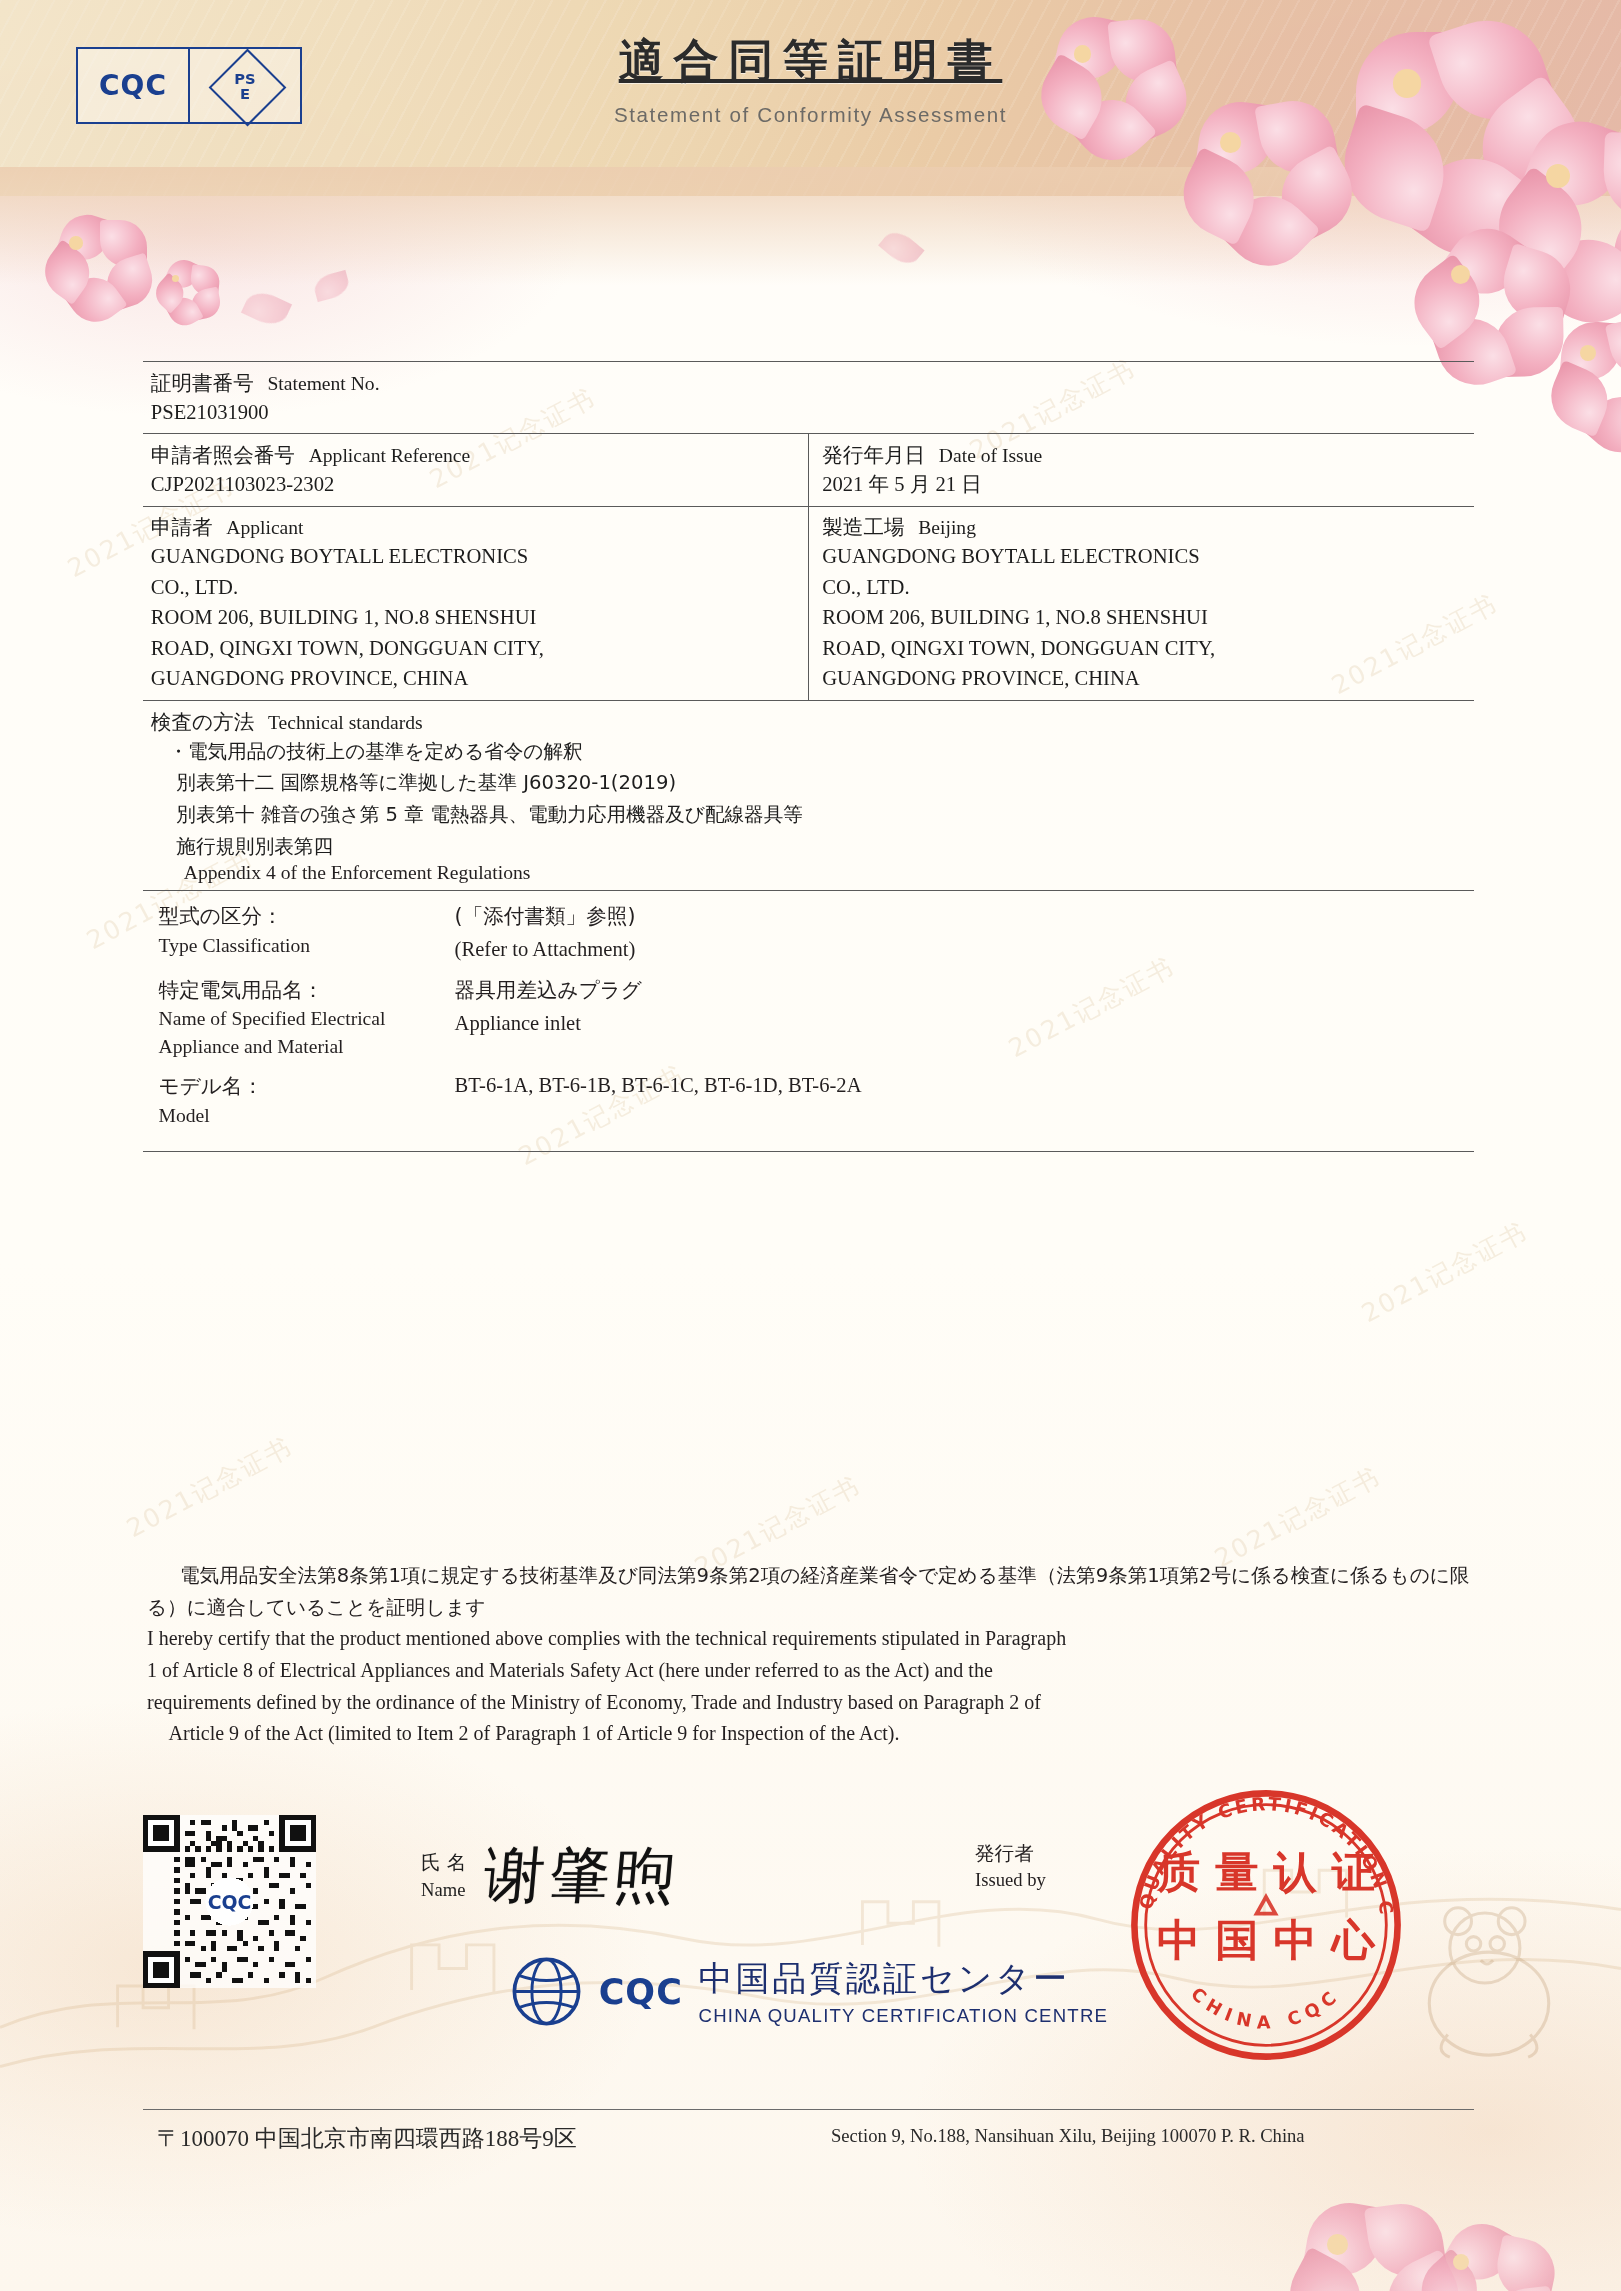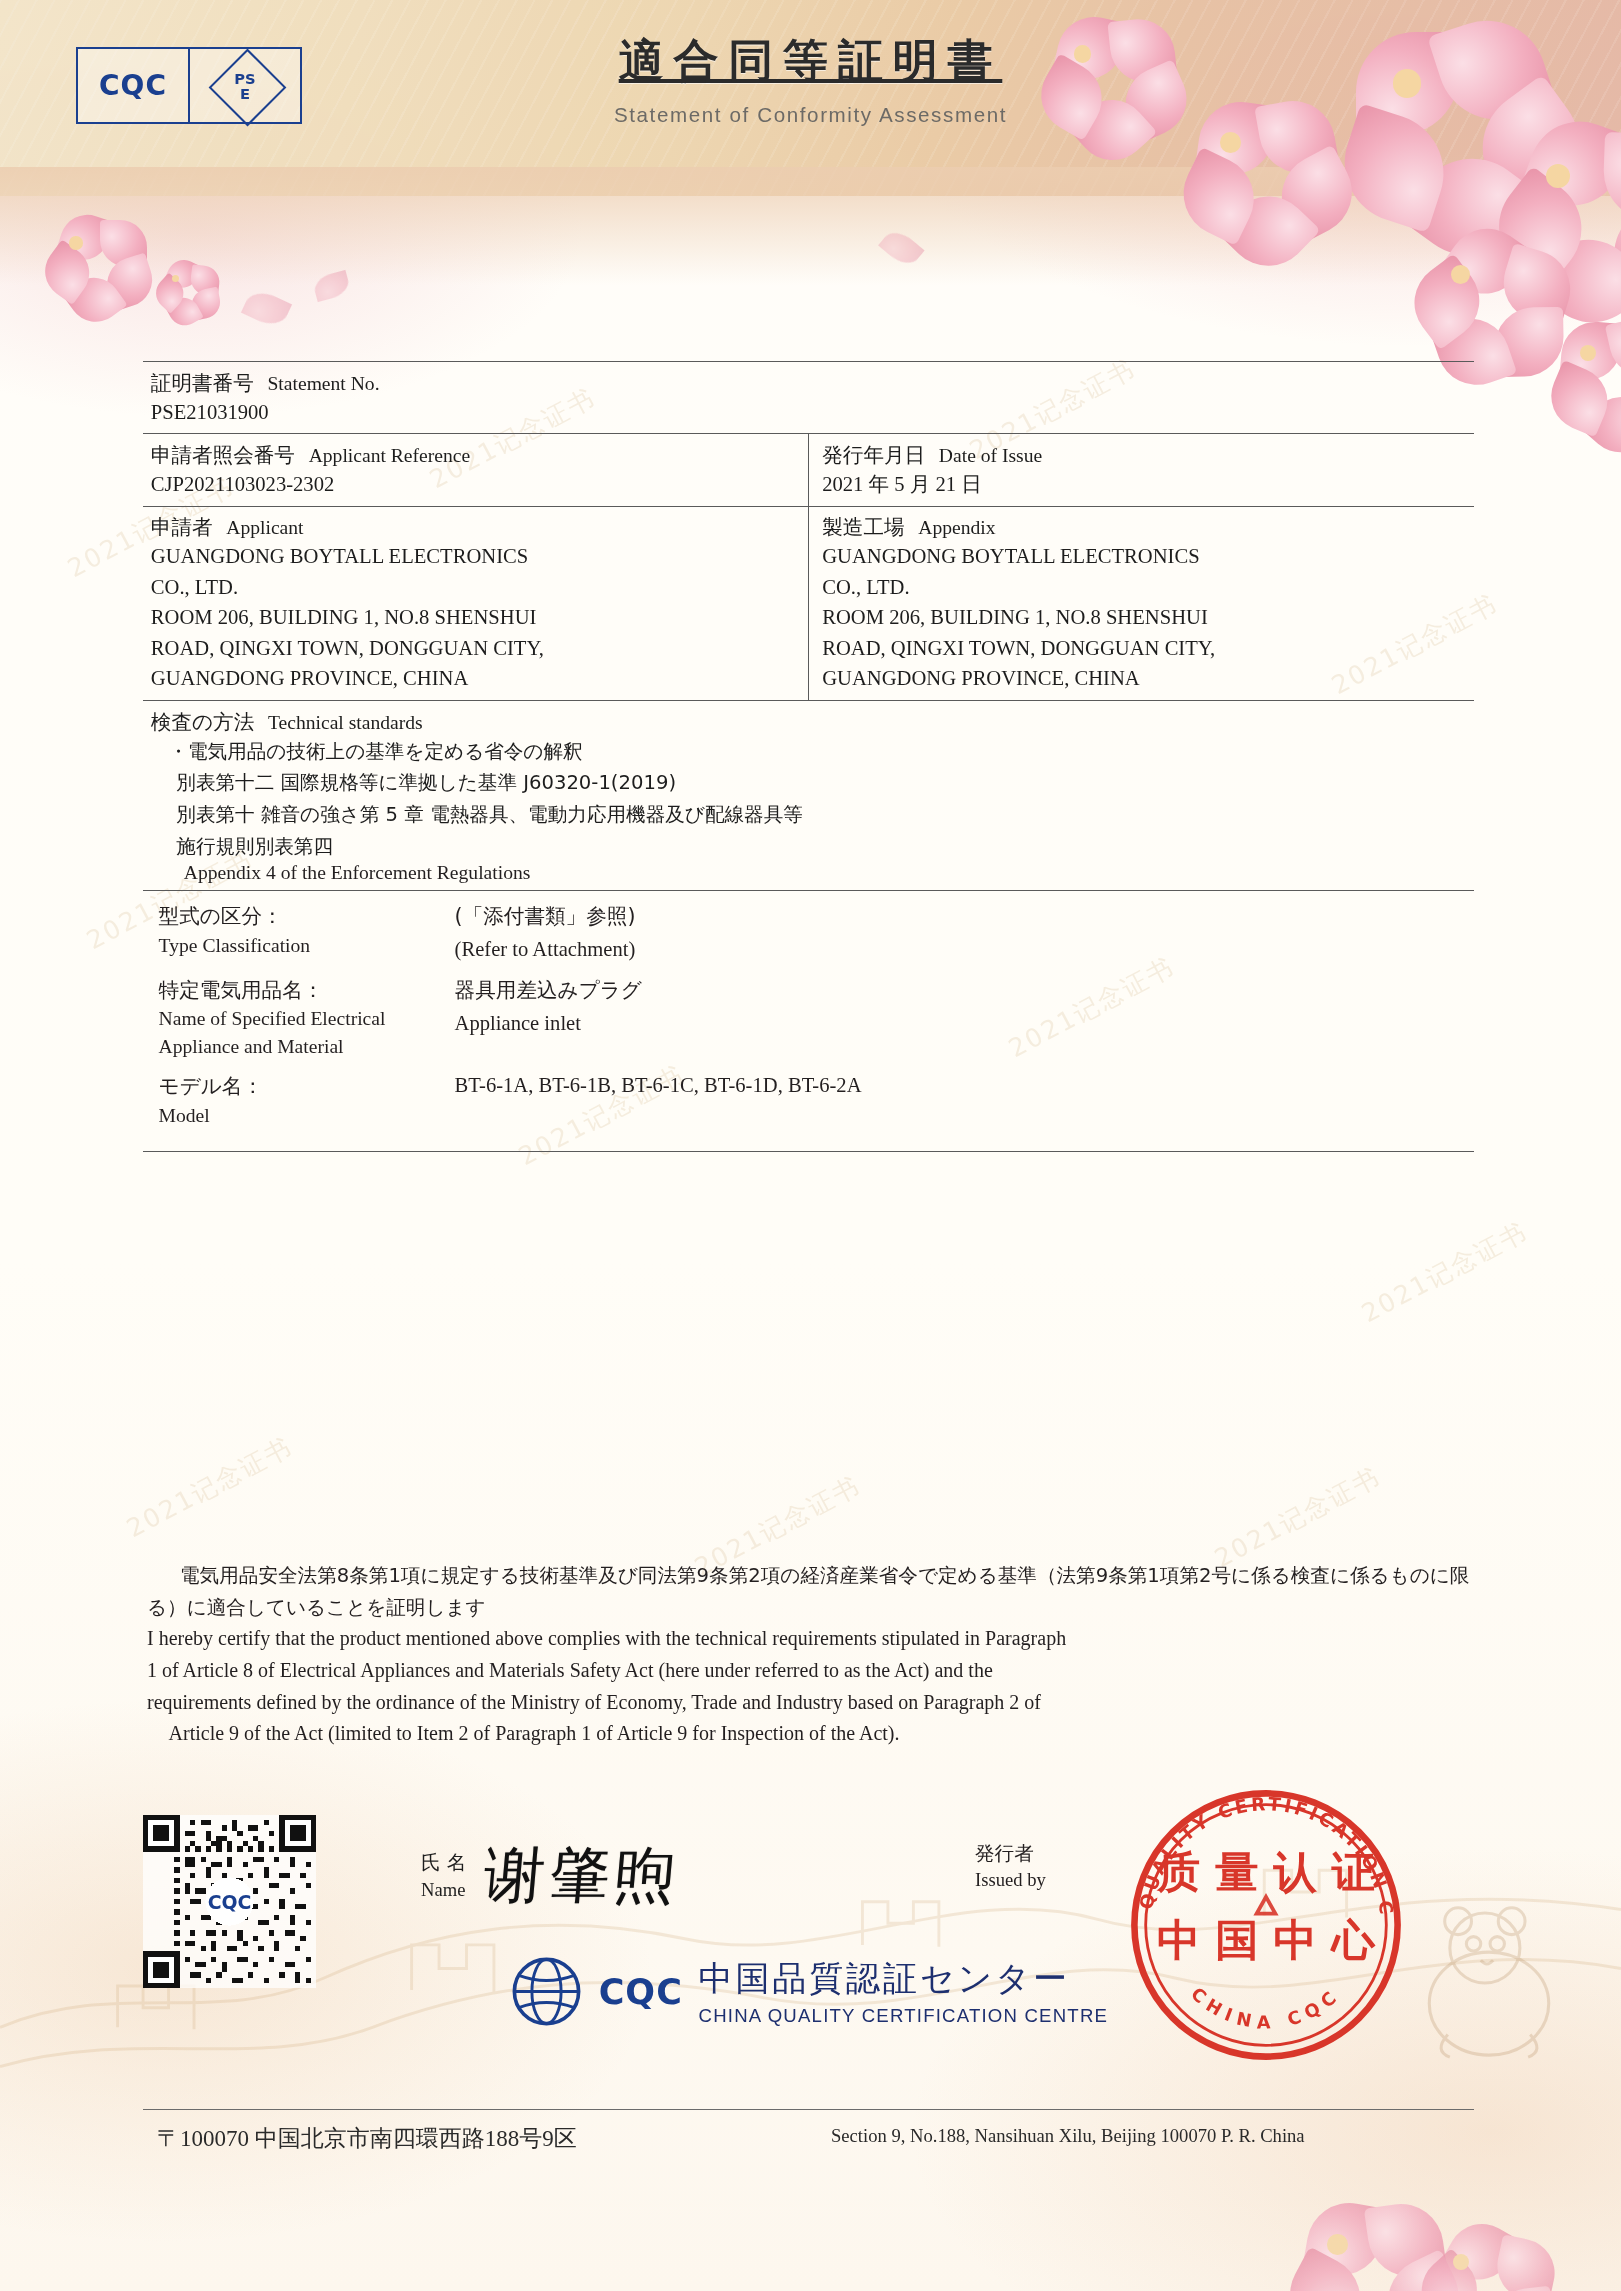--- a/index.html
+++ b/index.html
@@ -356,21 +356,21 @@
         <div>GUANGDONG BOYTALL ELECTRONICS</div>
         <div>CO., LTD.</div>
         <div>ROOM 206, BUILDING 1, NO.8 SHENSHUI</div>
         <div>ROAD, QINGXI TOWN, DONGGUAN CITY,</div>
         <div>GUANGDONG PROVINCE, CHINA</div>
       </div>
     </div>
     <div class="cellR">
       <div class="lblrow">
         <span class="lbl-jp">製造工場</span>
-        <span class="lbl-en">Appendix</span>
+        <span class="lbl-en">Beijing</span>
       </div>
       <div class="val">
         <div>GUANGDONG BOYTALL ELECTRONICS</div>
         <div>CO., LTD.</div>
         <div>ROOM 206, BUILDING 1, NO.8 SHENSHUI</div>
         <div>ROAD, QINGXI TOWN, DONGGUAN CITY,</div>
         <div>GUANGDONG PROVINCE, CHINA</div>
       </div>
     </div>
   </div>

